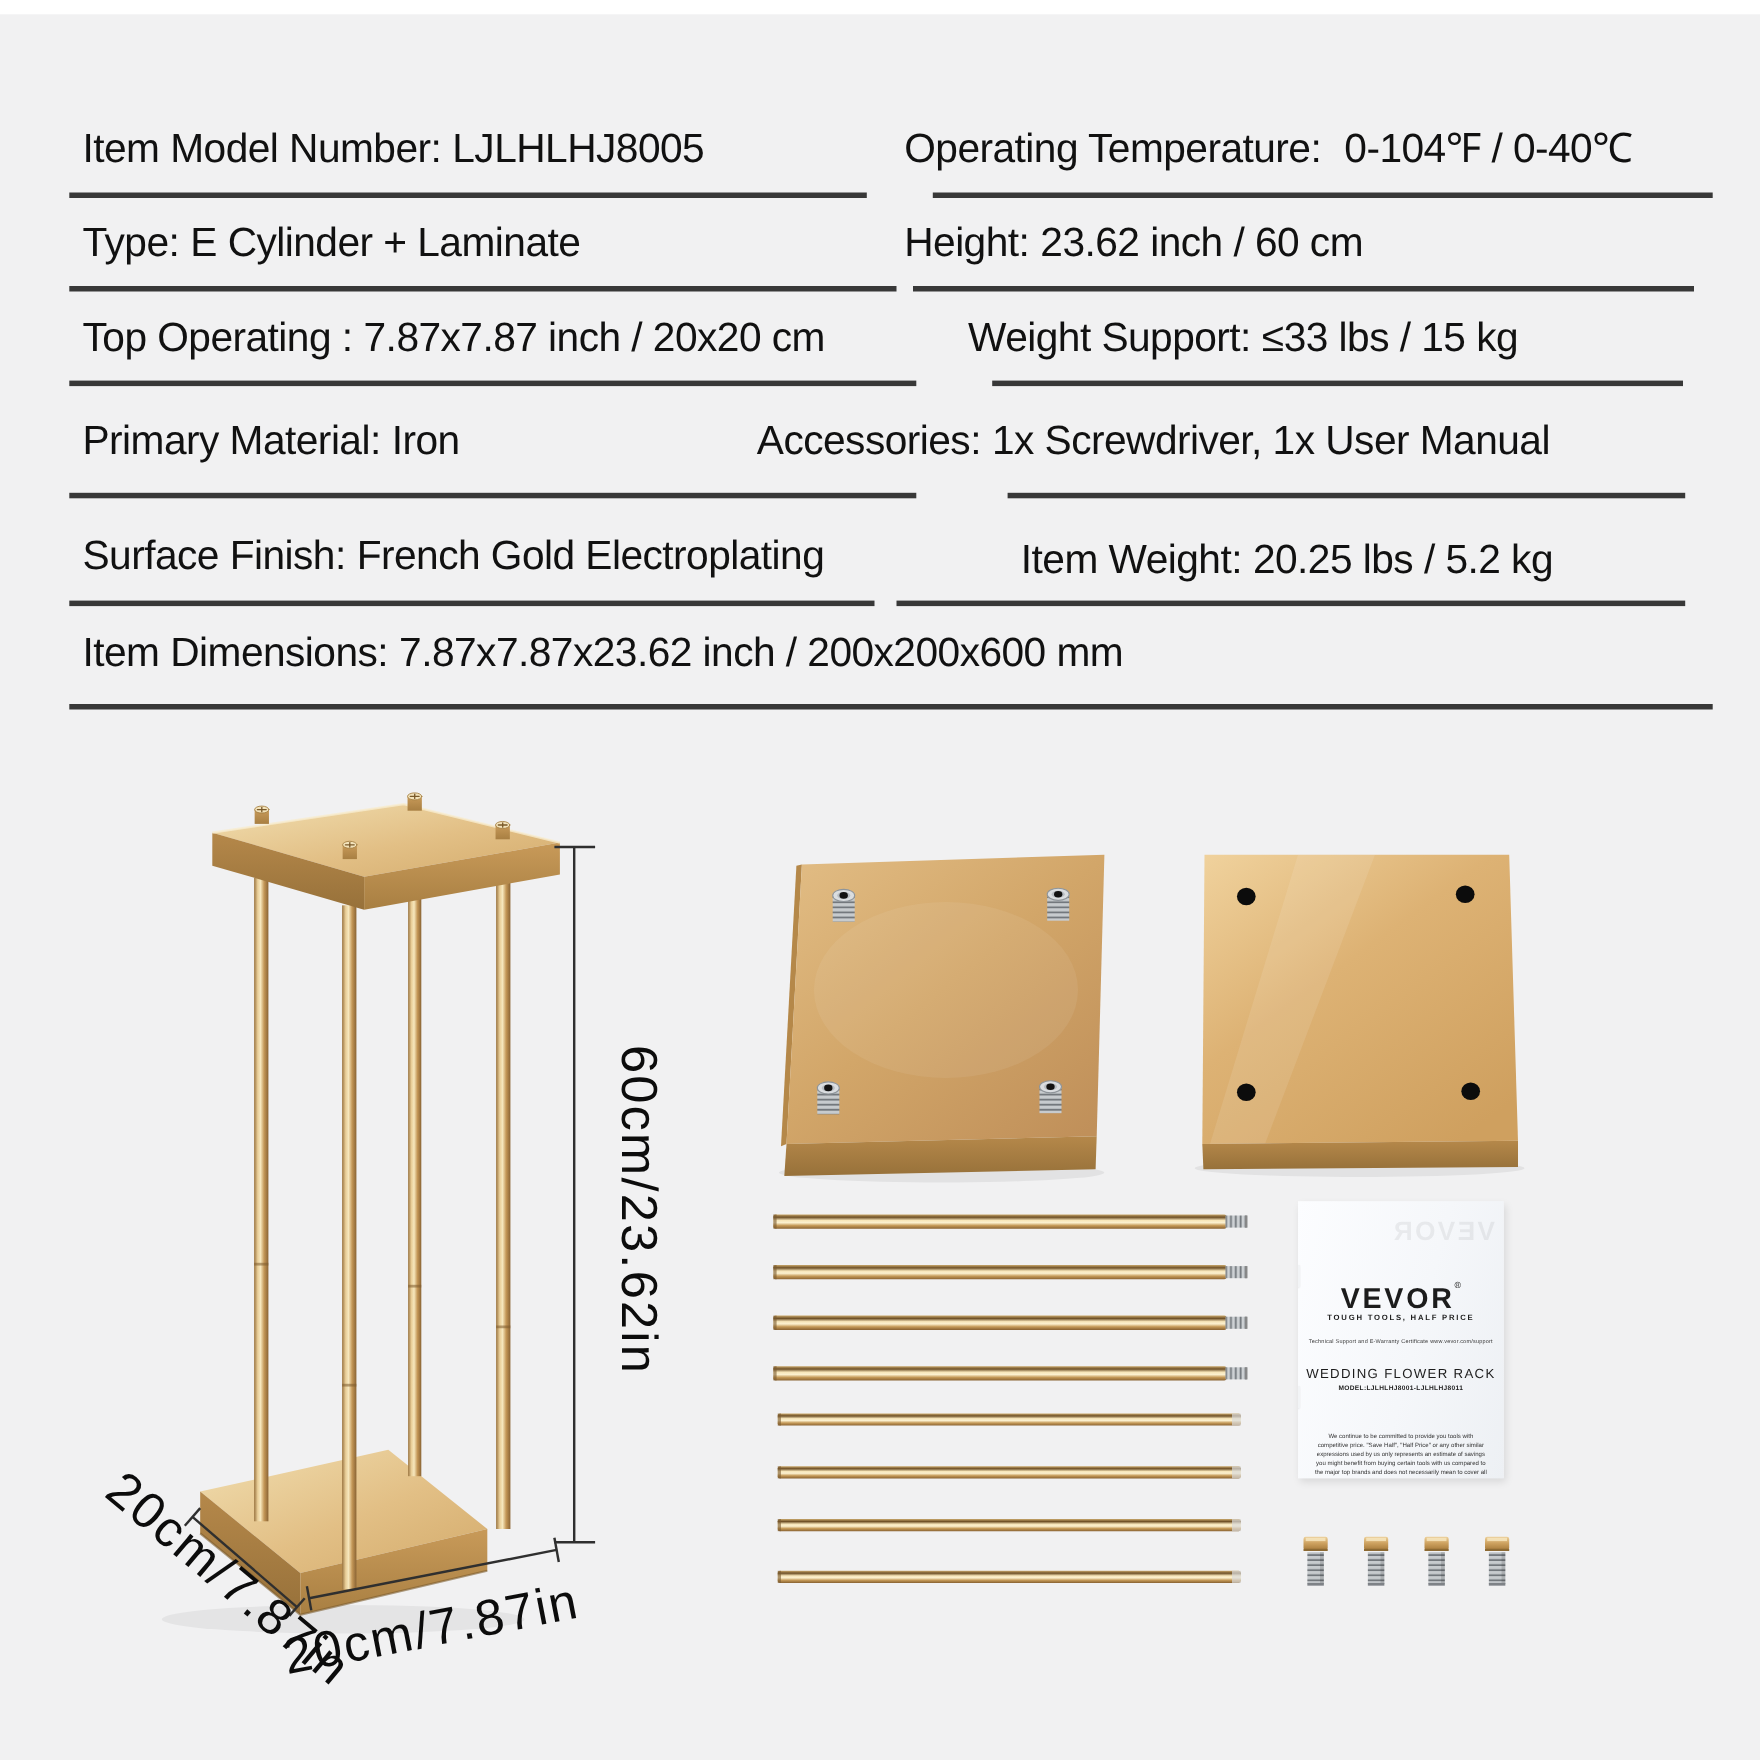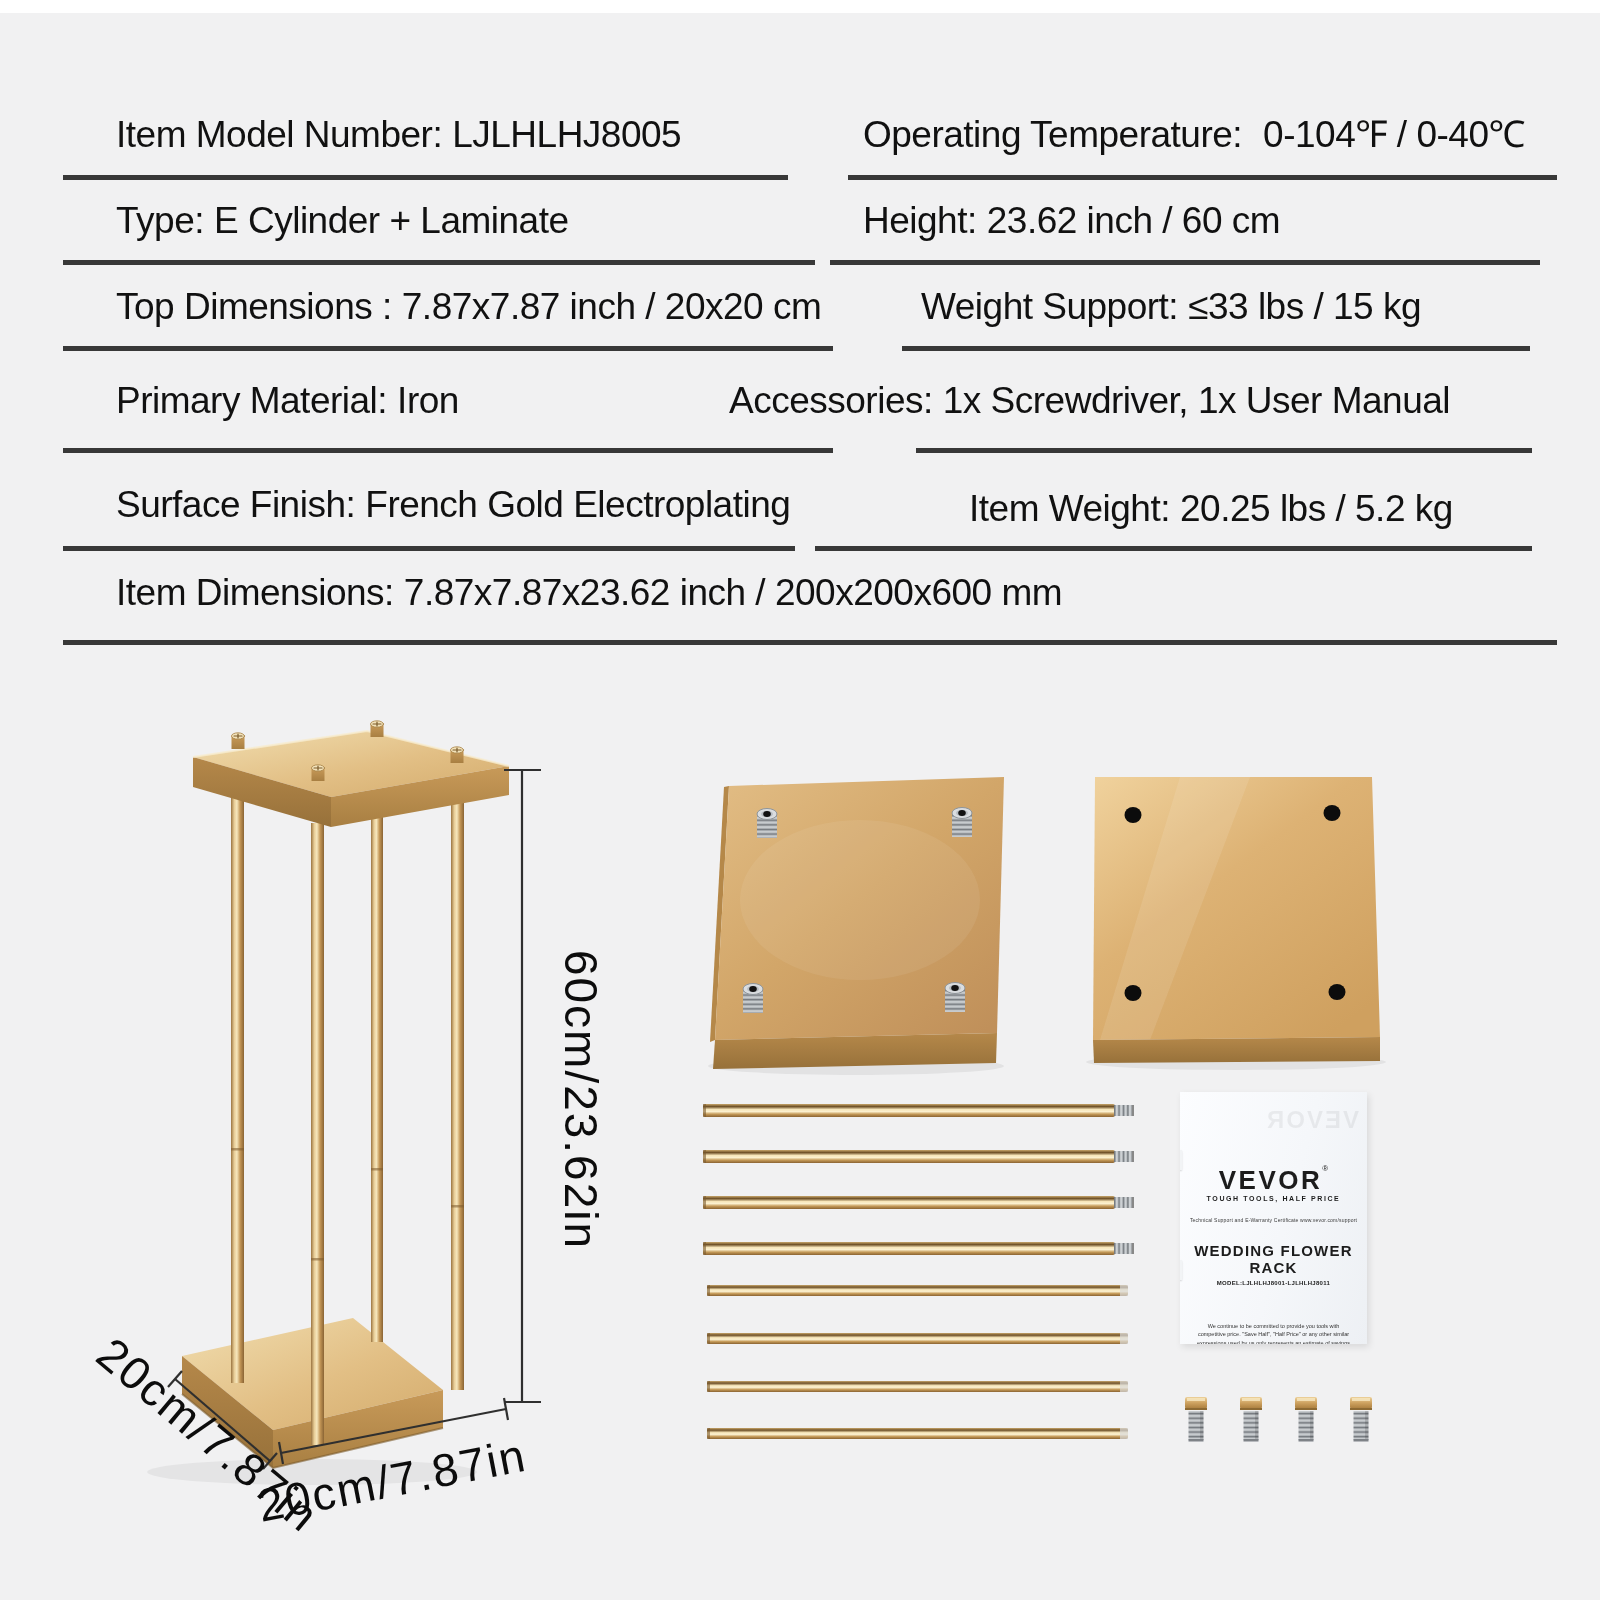--- a/index.html
+++ b/index.html
@@ -10,40 +10,40 @@
     position:relative;
   }
   #canvas{position:absolute;inset:0;}
   .top-strip{position:absolute;left:0;top:0;width:1600px;height:13px;background:#ffffff;}
   
   .cell{
     position:absolute;white-space:nowrap;
     font-size:37px;line-height:44px;color:#111;
     letter-spacing:-0.5px;
   }
-  .cell .lbl{font-weight:400;margin-left:41px;}
+  .cell .lbl{font-weight:400;}
   .cell .val{font-weight:400;margin-left:10px;}
   .hline{position:absolute;height:5px;background:#383838;}
   
   .manual{
     position:absolute;left:1180px;top:1092px;width:187px;height:252px;
     background:linear-gradient(105deg,#fcfdff 0%,#f5f7fa 55%,#edf0f4 100%);
     box-shadow:2px 3px 7px rgba(0,0,0,.10);
     text-align:center;color:#1c1c1c;overflow:hidden;
   }
   .manual .tab{position:absolute;left:-3px;width:5px;height:20px;background:#f2f4f6;box-shadow:0 1px 2px rgba(0,0,0,.15);}
   .manual .watermark{
     position:absolute;top:14px;right:8px;font-weight:900;font-size:24px;letter-spacing:2px;
     color:#000;opacity:.055;transform:scaleX(-1);
   }
   .manual .brand{margin-top:64px;font-weight:900;font-size:26px;letter-spacing:2.5px;line-height:26px;}
   .manual .brand sup{font-size:8px;font-weight:400;vertical-align:18px;letter-spacing:0;}
   .manual .tagline{margin-top:2px;font-weight:700;font-size:7px;letter-spacing:1.6px;}
   .manual .support{margin-top:15px;font-size:5px;color:#3a3a3a;letter-spacing:.2px;}
-  .manual .mtitle{margin-top:19px;font-weight:700;font-size:15px;letter-spacing:1.2px;}
+  .manual .mtitle{margin-top:19px;font-weight:400;font-size:12px;letter-spacing:1.2px;}
   .manual .model{margin-top:4px;font-weight:700;font-size:6px;letter-spacing:.3px;}
   .manual .disclaimer{
     margin-top:36px;padding:0 15px;font-size:5.5px;line-height:1.5;color:#333;
     text-align:center;
   }
   svg text{font-family:"Liberation Sans",sans-serif;}
 </style>
 </head>
 <body>
 
@@ -60,21 +60,21 @@
     </div>
 
     <div class="cell" style="left:75px;top:199px">
       <span class="lbl">Type:</span><span class="val">E Cylinder + Laminate</span>
     </div>
     <div class="cell" style="left:822px;top:199px">
       <span class="lbl">Height:</span><span class="val">23.62 inch / 60 cm</span>
     </div>
 
     <div class="cell" style="left:75px;top:285px">
-      <span class="lbl">Top Dimensions :</span><span class="val">7.87x7.87 inch / 20x20 cm</span>
+      <span class="lbl">Top Operating :</span><span class="val">7.87x7.87 inch / 20x20 cm</span>
     </div>
     <div class="cell" style="left:880px;top:285px">
       <span class="lbl">Weight Support:</span><span class="val">≤33 lbs / 15 kg</span>
     </div>
 
     <div class="cell" style="left:75px;top:379px">
       <span class="lbl">Primary Material:</span><span class="val">Iron</span>
     </div>
     <div class="cell" style="left:688px;top:379px">
       <span class="lbl">Accessories:</span><span class="val">1x Screwdriver, 1x User Manual</span>

